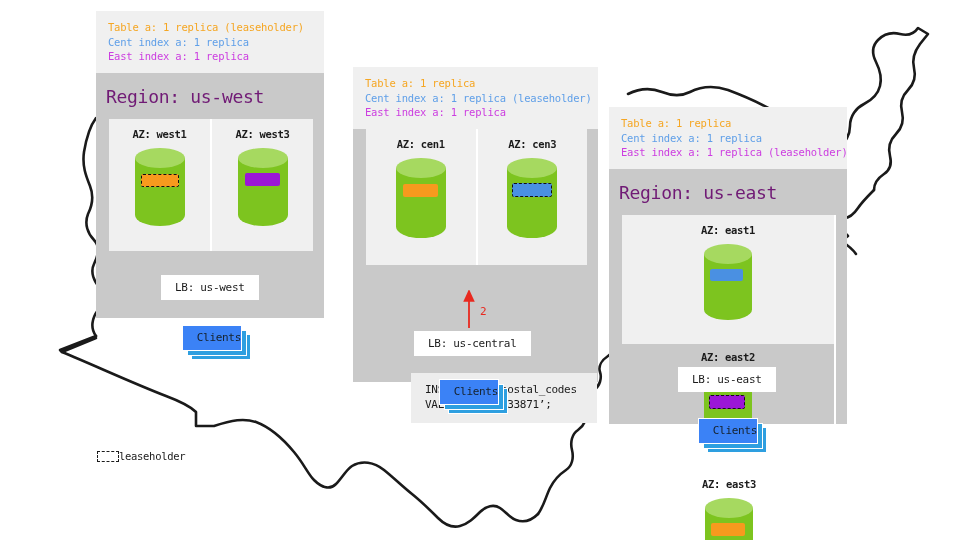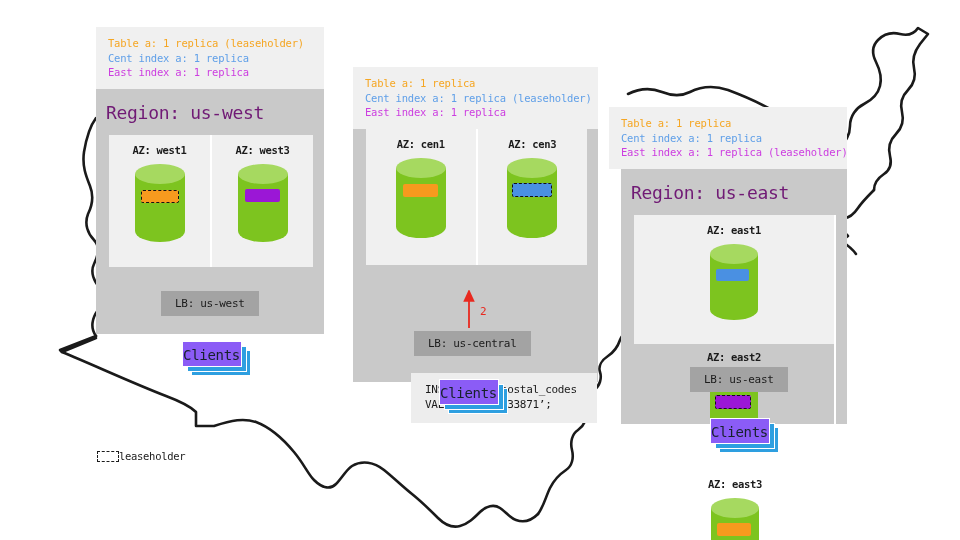--- a/index.html
+++ b/index.html
@@ -81,46 +81,46 @@
     box-sizing:border-box;
   }
   .band.leader{border:1.6px dashed #111111;}
   .band.orange{background:#f79a1e;}
   .band.blue{background:#4a90e2;}
   .band.purple{background:#9b17d6;}
 
   
   .lb-box{
     position:absolute;
-    background:#a3a3a3;
+    background:#ffffff;
     font-size:11px;
     color:#1b1b1b;
     text-align:center;
     padding:6px 14px;
     letter-spacing:-0.3px;
     white-space:nowrap;
     z-index:7;
   }
 
   
   .clients{position:absolute;z-index:7;}
   .clients .sheet{
     position:absolute;
     background:#2e9fe0;
     border:1.4px solid #ffffff;
     box-sizing:border-box;
   }
   .clients .front{
     position:relative;
-    background:#8b5cf6;
+    background:#3b82f6;
     border:1.4px solid #ffffff;
     box-sizing:border-box;
     color:#16212b;
-    font-size:14px;
-    text-align:left;
+    font-size:11px;
+    text-align:right;
     padding:6px 12px;
     letter-spacing:-0.3px;
     white-space:nowrap;
   }
 
   
   .sql-box{
     position:absolute;
     background:#ededed;
     font-size:11px;
@@ -206,21 +206,21 @@
                C448,110 456,108 462,104 C470,99 480,100 486,106
                C492,112 500,114 508,112 L514,118 L506,124
                C498,128 492,134 490,140 C488,146 482,150 476,148
                C470,146 464,148 460,152"></path>
       <path d="M460,152 C452,148 444,144 438,138 C432,132 424,128 416,128
                C406,128 398,124 392,118 C388,114 386,110 388,108"></path>
       <path d="M840,240 C846,244 852,248 856,254"></path>
     </g>
   </svg>
 
-  <div class="region-panel" style="left:96px;top:27px;width:228px;">
+  <div class="region-panel" style="left:96px;top:11px;width:228px;">
     <div class="legend-head">
       <span class="legend-line lg-table">Table a: 1 replica (leaseholder)</span>
       <span class="legend-line lg-cent">Cent index a: 1 replica</span>
       <span class="legend-line lg-east">East index a: 1 replica</span>
     </div>
     <div class="region-body" style="height:245px;">
       <div class="region-title">Region: us-west</div>
 
       <div class="az-strip" style="height:132px;">
         <div class="az-cell">
@@ -302,21 +302,21 @@
     <div class="sql-box" style="left:58px;top:306px;width:160px;">INSERT INTO postal_codes
 VALUES (90, ‘33871’;</div>
   </div>
 
   <div class="region-panel" style="left:609px;top:107px;width:238px;">
     <div class="legend-head">
       <span class="legend-line lg-table">Table a: 1 replica</span>
       <span class="legend-line lg-cent">Cent index a: 1 replica</span>
       <span class="legend-line lg-east">East index a: 1 replica (leaseholder)</span>
     </div>
-    <div class="region-body" style="height:255px;margin-left:12px;">
+    <div class="region-body" style="height:255px;">
       <div class="region-title">Region: us-east</div>
 
       <div class="az-strip" style="height:129px;flex-direction:column;">
         <div class="az-cell">
           <span class="az-label">AZ: east1</span>
           <div class="cyl" style="width:48px;height:84px;">
             <div class="cyl-body" style="top:10px;height:66px;"></div>
             <div class="cyl-top" style="height:20px;"></div>
             <div class="band blue" style="left:6px;top:25px;width:33px;height:12px;"></div>
           </div>

